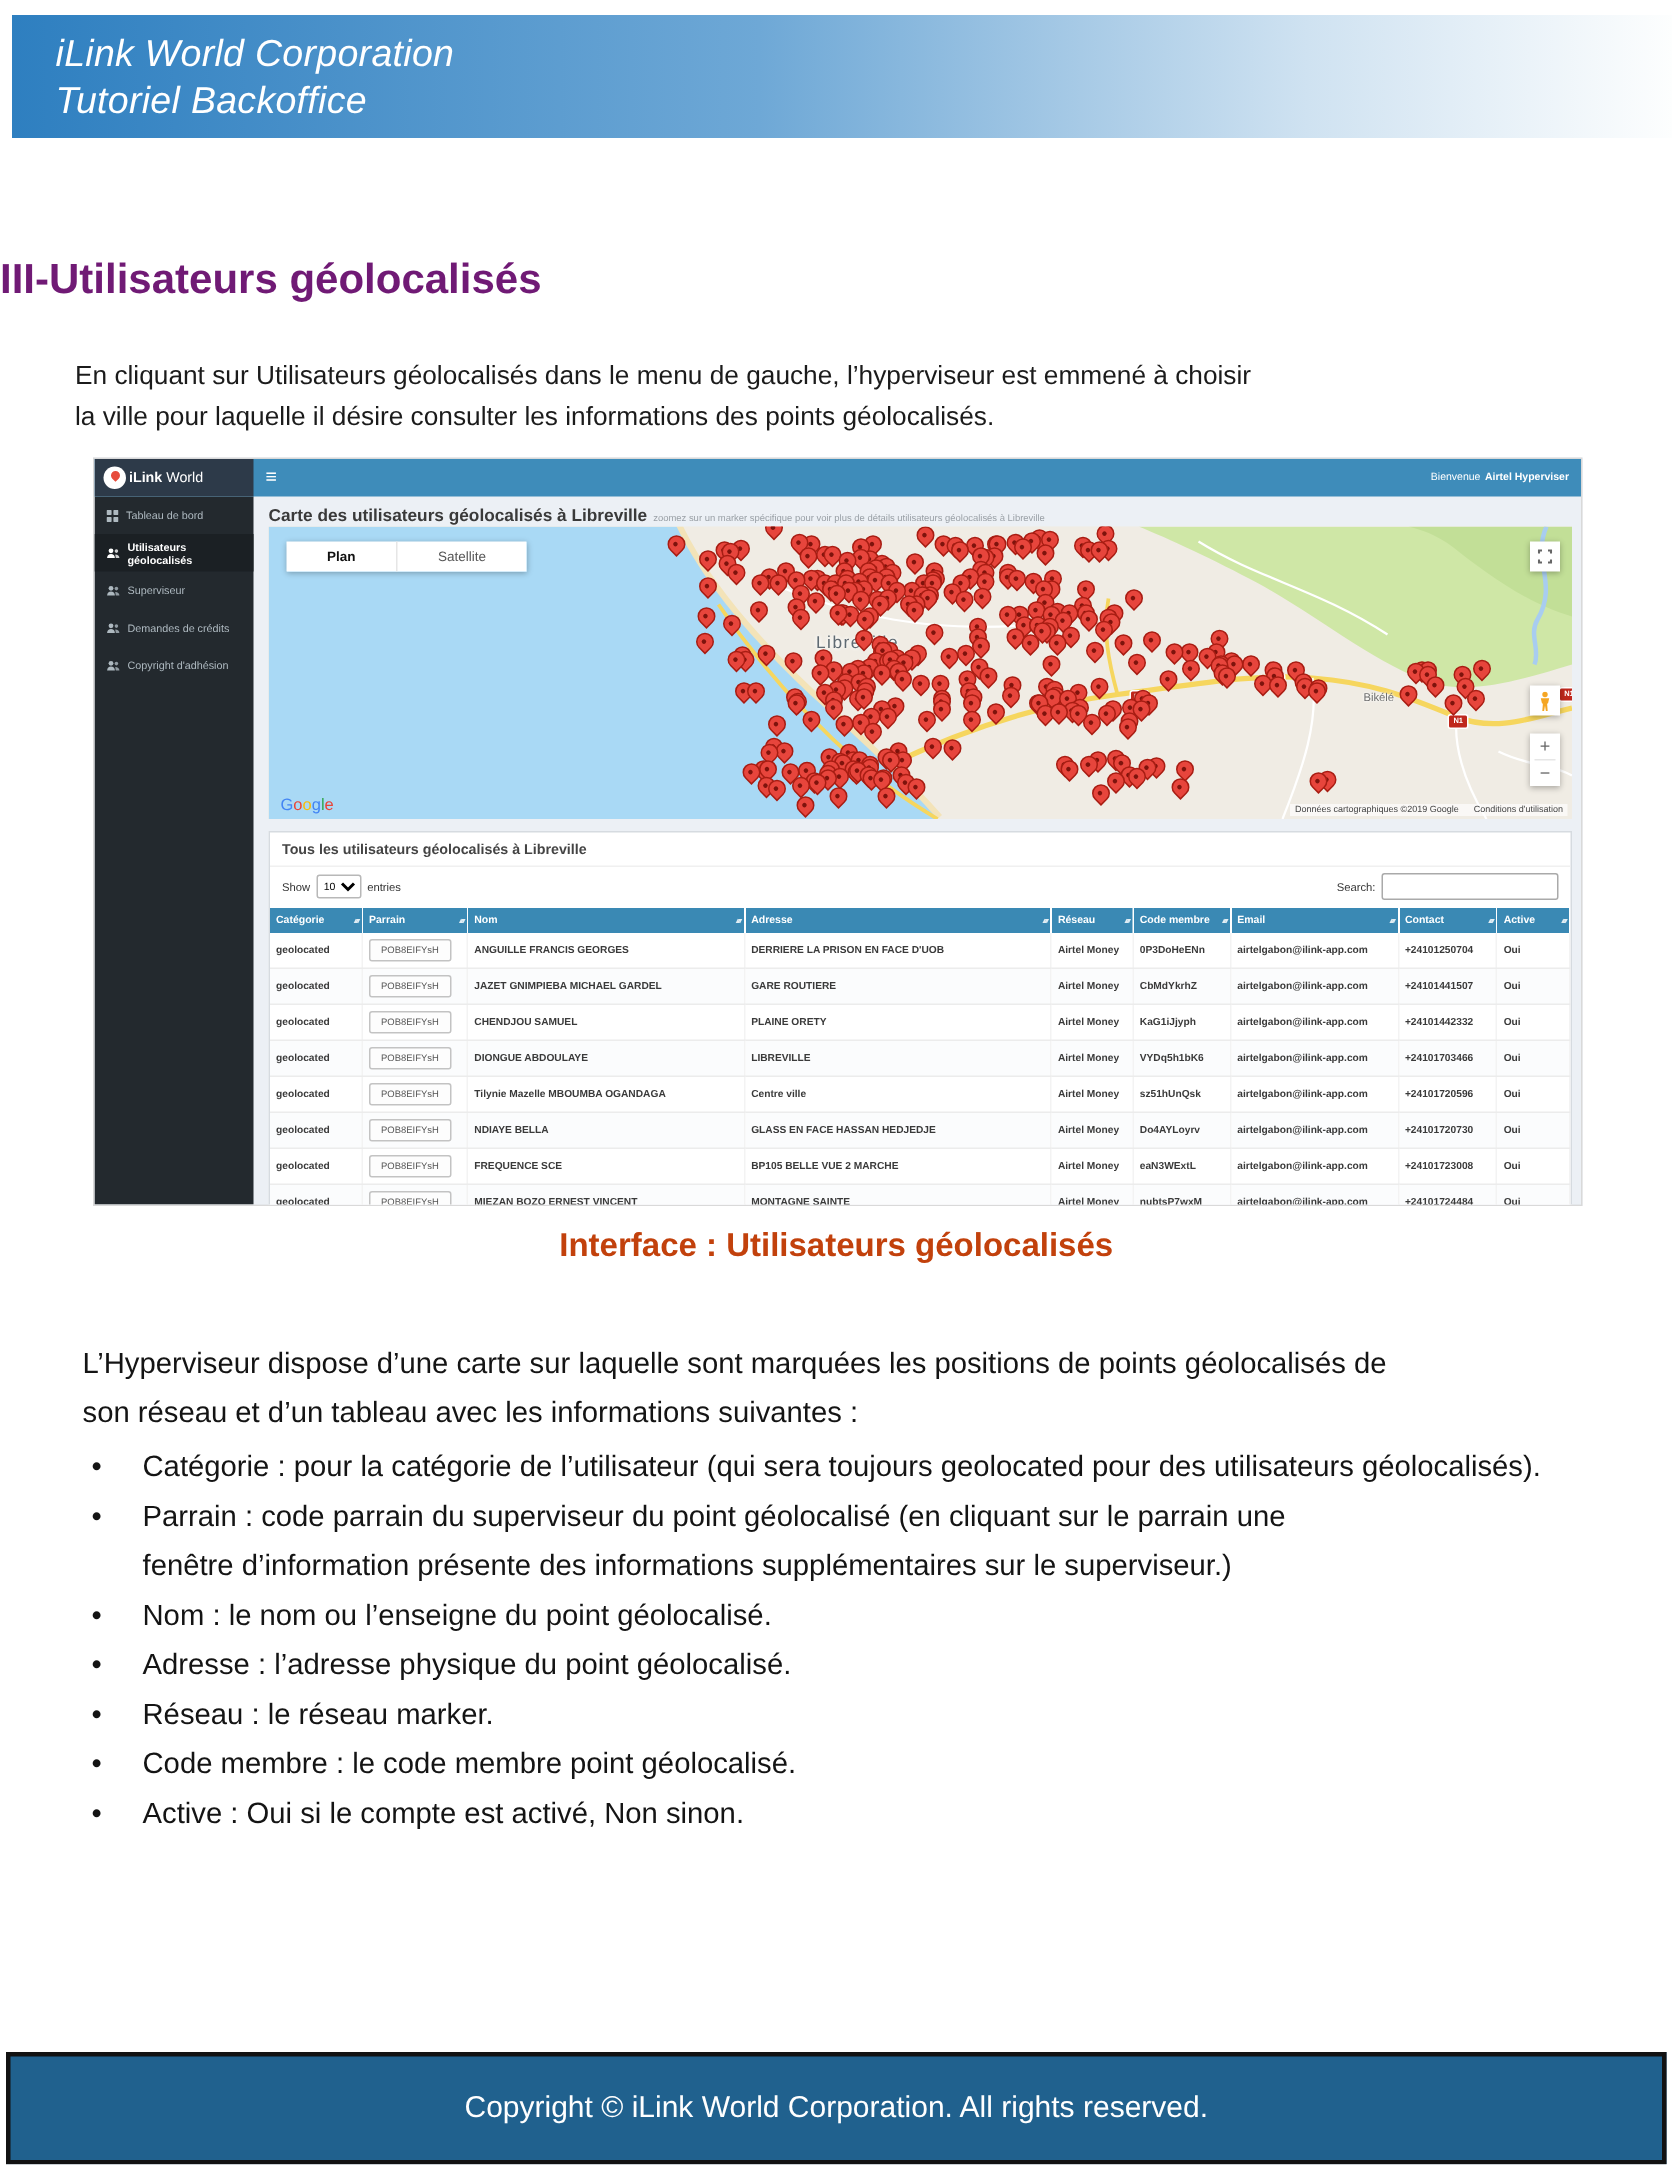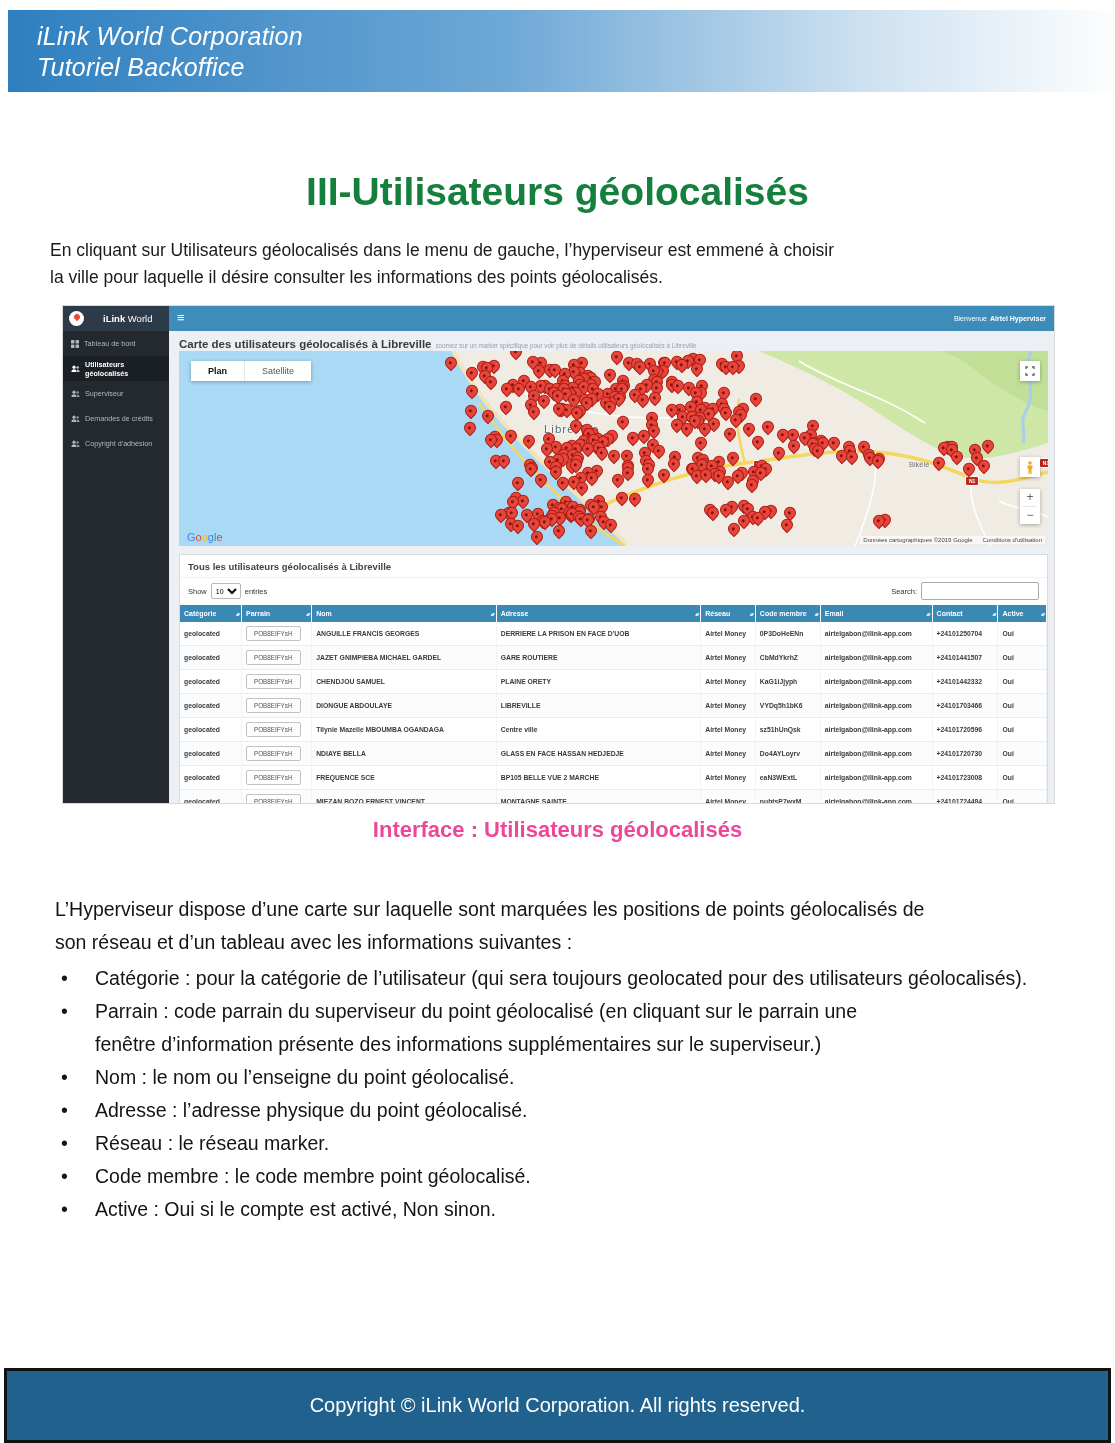--- a/index.html
+++ b/index.html
@@ -5,31 +5,31 @@
   html,body{margin:0;padding:0;background:#fff;}
   .page{position:relative;width:1115px;height:1443px;background:#fff;overflow:hidden;
         font-family:"Liberation Sans",sans-serif;margin:0 auto;}
 
   
   .banner{position:absolute;top:10px;left:8px;right:0;height:82px;
           background:linear-gradient(to right,#2e7fc0 0%,#6ea8d6 45%,#cfe2f1 78%,#fdfefe 100%);
           color:#fff;box-sizing:border-box;padding:11px 0 0 29px;}
   .banner div{font-size:25px;line-height:31px;font-weight:400;letter-spacing:.2px;font-style:italic;}
 
-  .doc-title{position:absolute;top:170px;left:0;width:100%;text-align:center;
-             font-size:39px;font-weight:700;color:#15803d;}
+  .doc-title{position:absolute;top:170px;left:0;width:100%;
+             font-size:28px;font-weight:700;color:#701a75;}
   .doc-intro{position:absolute;top:237px;left:50px;width:1020px;font-size:17.5px;
              line-height:27px;color:#1b1b1b;white-space:pre-line;}
 
   
   .shot{position:absolute;top:305px;left:62px;width:991px;height:497px;background:#ecf0f5;
         border:1px solid #d9d9d9;overflow:hidden;}
   .topbar{position:absolute;top:0;left:0;right:0;height:25px;background:#3e8cba;z-index:3;}
   .brand{position:absolute;left:0;top:0;width:106px;height:25px;background:#2d3a49;
-         display:flex;align-items:center;gap:19px;padding-left:6px;box-sizing:border-box;}
+         display:flex;align-items:center;gap:2px;padding-left:6px;box-sizing:border-box;}
   .logo{width:15px;height:15px;border-radius:50%;background:#fff;position:relative;flex:0 0 15px;}
   .logo::after{content:"";position:absolute;left:4.5px;top:3px;width:6px;height:6px;
                background:#e74c3c;border-radius:50% 50% 50% 0;transform:rotate(-45deg);}
   .brand-name{color:#fff;font-size:9.5px;white-space:nowrap;}
   .brand-name b{font-weight:700;}
   .menu-toggle{position:absolute;left:114px;top:3px;color:#fff;font-size:13px;line-height:18px;}
   .welcome{position:absolute;right:8px;top:0;height:25px;line-height:25px;color:#fff;font-size:7px;}
   .welcome b{font-weight:700;margin-left:3px;}
 
   .sidebar{position:absolute;top:25px;left:0;width:106px;bottom:0;background:#23292e;z-index:2;}
@@ -50,21 +50,21 @@
   .place-label{position:absolute;z-index:5;font-size:7.5px;color:#6e6e6e;
                text-shadow:0 0 2px #fff,0 0 2px #fff;}
   .badge{position:absolute;z-index:5;background:#bf271c;color:#fff;font-size:5px;font-weight:700;
          padding:1px 2.5px;border-radius:2px;border:1px solid #fff;line-height:1.2;}
   .pin{position:absolute;width:10px;height:10px;background:#e7453c;border:1px solid #a81d13;
        border-radius:50% 50% 50% 0;transform:translate(-50%,-85%) rotate(-45deg);}
   .pin::after{content:"";position:absolute;left:2.6px;top:2.6px;width:3.8px;height:3.8px;
               border-radius:50%;background:#7e130c;}
   .maptype{position:absolute;left:12px;top:10px;display:flex;z-index:20;
            box-shadow:0 1px 4px rgba(0,0,0,.3);}
-  .maptype .btn{background:#fff;font-size:9px;padding:5px 17px;color:#565656;cursor:pointer;}
+  .maptype .btn{background:#fff;font-size:9px;padding:5px 27px;color:#565656;cursor:pointer;}
   .maptype .btn.active{font-weight:700;color:#111;}
   .maptype .btn + .btn{border-left:1px solid #e6e6e6;}
   .sq-ctl{position:absolute;right:8px;width:20px;height:20px;background:#fff;z-index:20;
           display:flex;align-items:center;justify-content:center;box-shadow:0 1px 4px rgba(0,0,0,.3);cursor:pointer;}
   .fullscreen{top:10px;}
   .pegman{top:106px;}
   .zoomctl{position:absolute;right:8px;top:138px;width:20px;background:#fff;z-index:20;
            box-shadow:0 1px 4px rgba(0,0,0,.3);text-align:center;}
   .zbtn{height:17px;line-height:17px;font-size:12px;color:#666;cursor:pointer;}
   .zdiv{height:1px;background:#e6e6e6;margin:0 3px;}
@@ -90,21 +90,21 @@
            font-size:5px;letter-spacing:-1px;opacity:.85;}
   table.grid td{font-size:6.8px;font-weight:600;color:#3a3a3a;padding:0 4px;height:23px;
                 border-bottom:1px solid #ececec;border-right:1px solid #f3f3f3;
                 white-space:nowrap;overflow:hidden;}
   tbody tr:nth-child(even){background:#fbfcfd;}
   .parrain-btn{background:#fdfdfd;border:1px solid #c3c3c3;border-radius:2px;font-size:6.3px;
                color:#555;padding:3px 7px;cursor:pointer;font-family:inherit;}
 
   
   .caption{position:absolute;top:817px;left:0;width:100%;text-align:center;
-           font-size:22px;font-weight:700;color:#ec4899;}
+           font-size:22px;font-weight:700;color:#c2410c;}
   .body-text{position:absolute;top:893px;left:55px;width:1015px;font-size:19.5px;
              line-height:33px;color:#141414;}
   .body-text .lead{white-space:pre-line;}
   ul.cols{list-style:none;margin:3px 0 0;padding:0;}
   ul.cols li{position:relative;padding-left:40px;white-space:pre-line;}
   ul.cols li::before{content:"\2022";position:absolute;left:6px;top:0;}
 
   .footer{position:absolute;left:4px;right:4px;top:1368px;bottom:0;background:#20618e;
           border:3px solid #121212;box-sizing:border-box;color:#fff;
           display:flex;align-items:center;justify-content:center;font-size:20px;}

